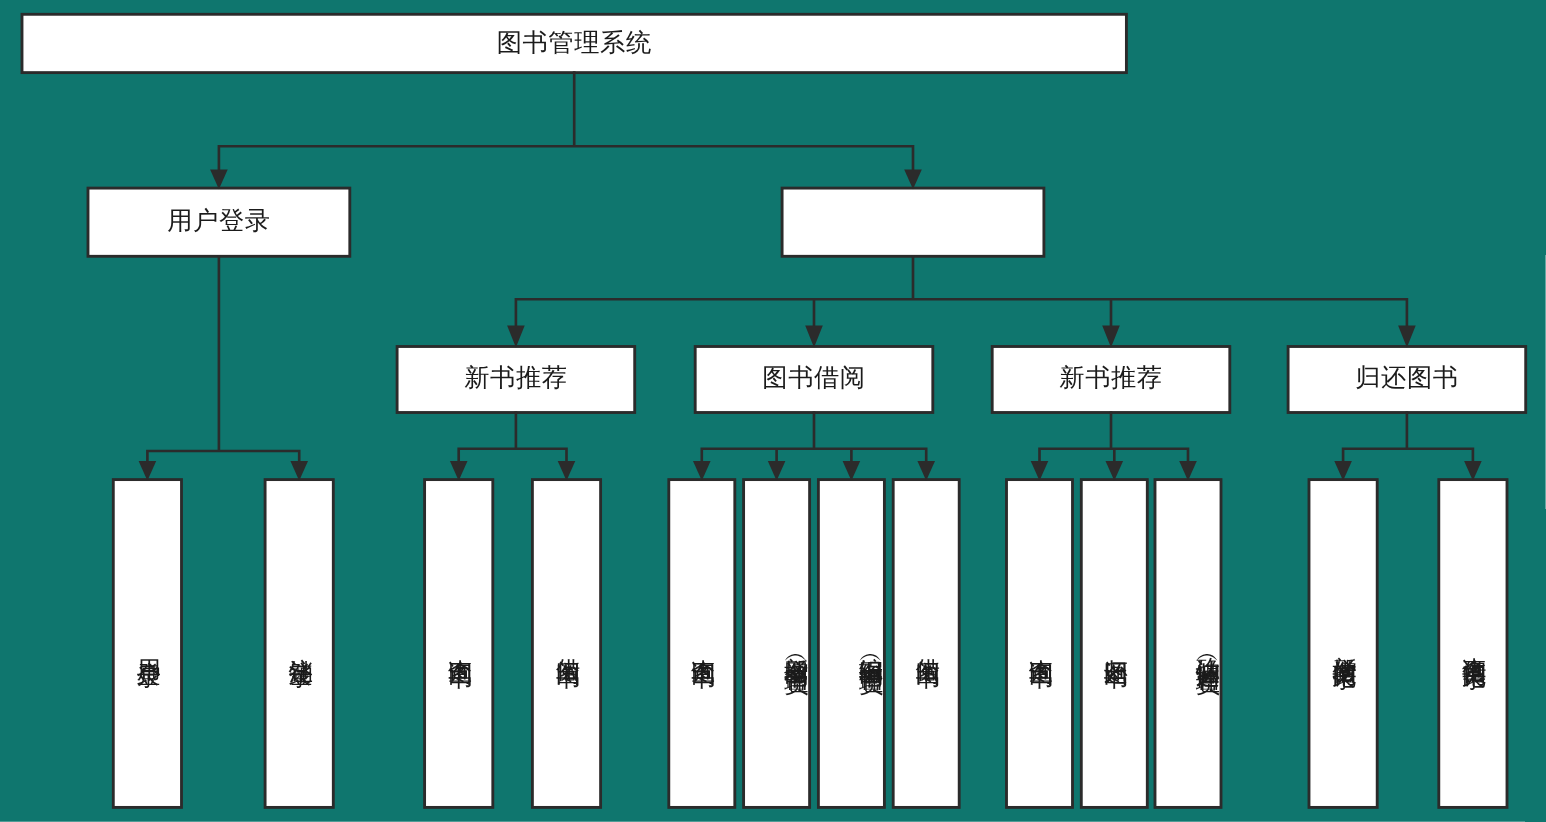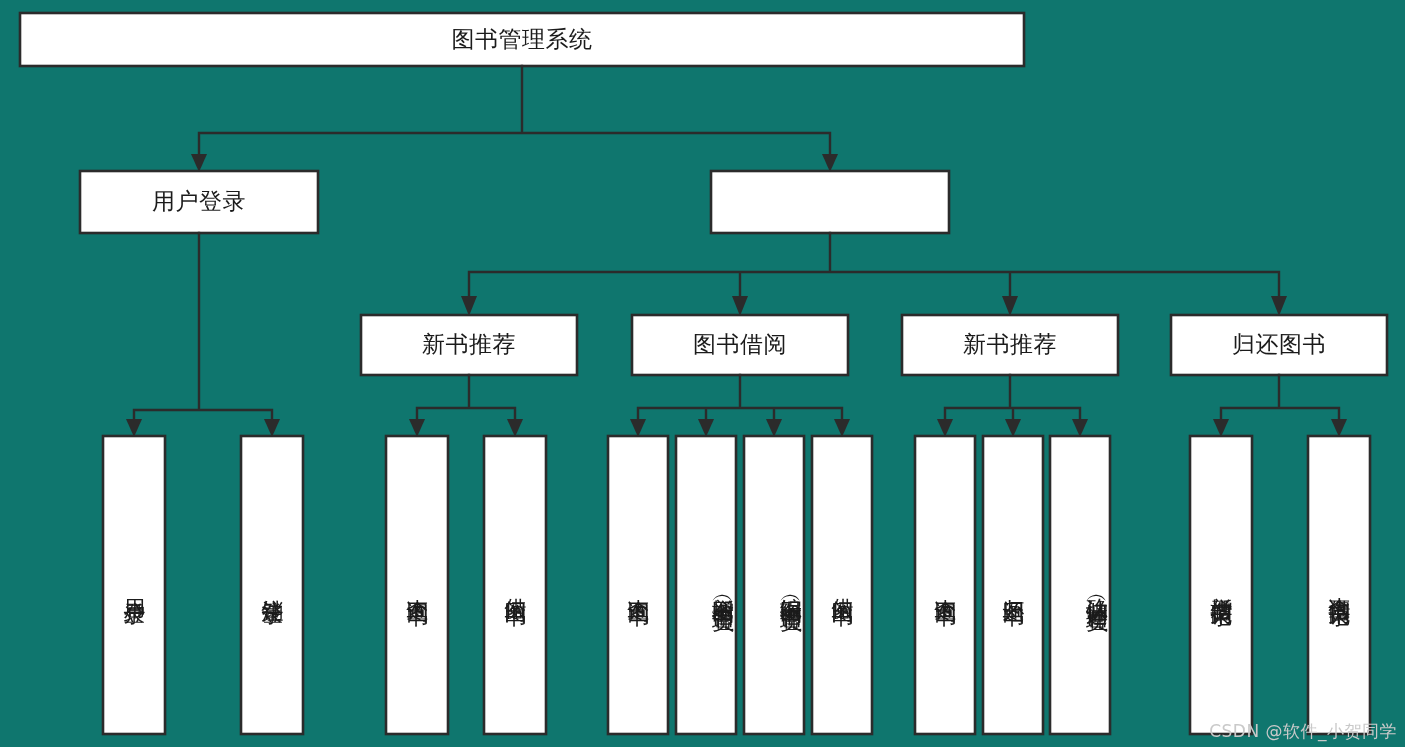--- a/index.html
+++ b/index.html
@@ -208,15 +208,14 @@
     <span>确认归还（管理员）</span>
   </div>
 
   <div class="node-label-v center" style="left:1190px; top:436px; width:62px; height:298px;">
     <span>新增借阅记录</span>
   </div>
   <div class="node-label-v center" style="left:1308px; top:436px; width:62px; height:298px;">
     <span>查询借阅记录</span>
   </div>
 
-  <div class="watermark">CSDN @软件_小贺同学</div>
 
 </div>
 
 </body></html>

